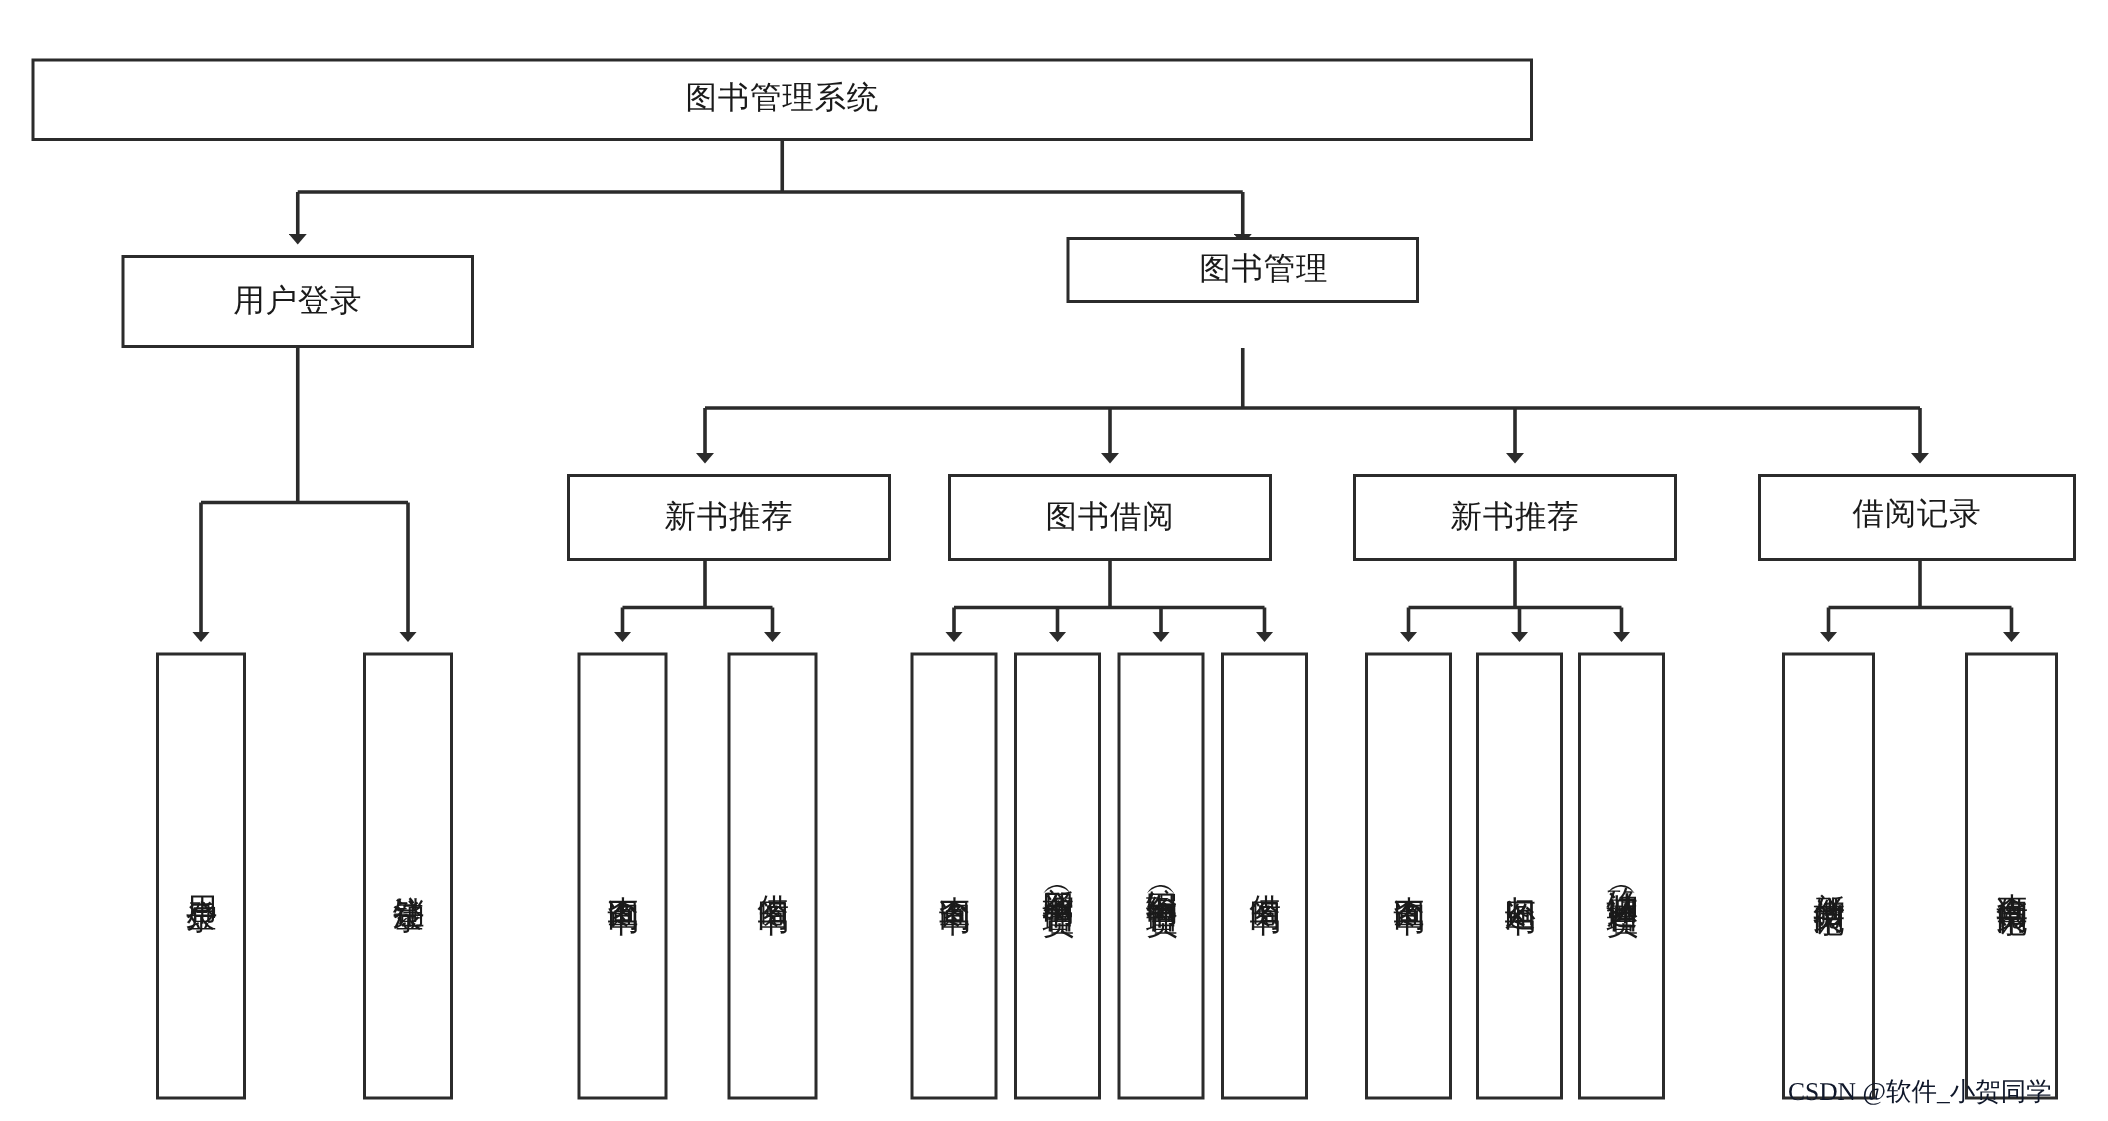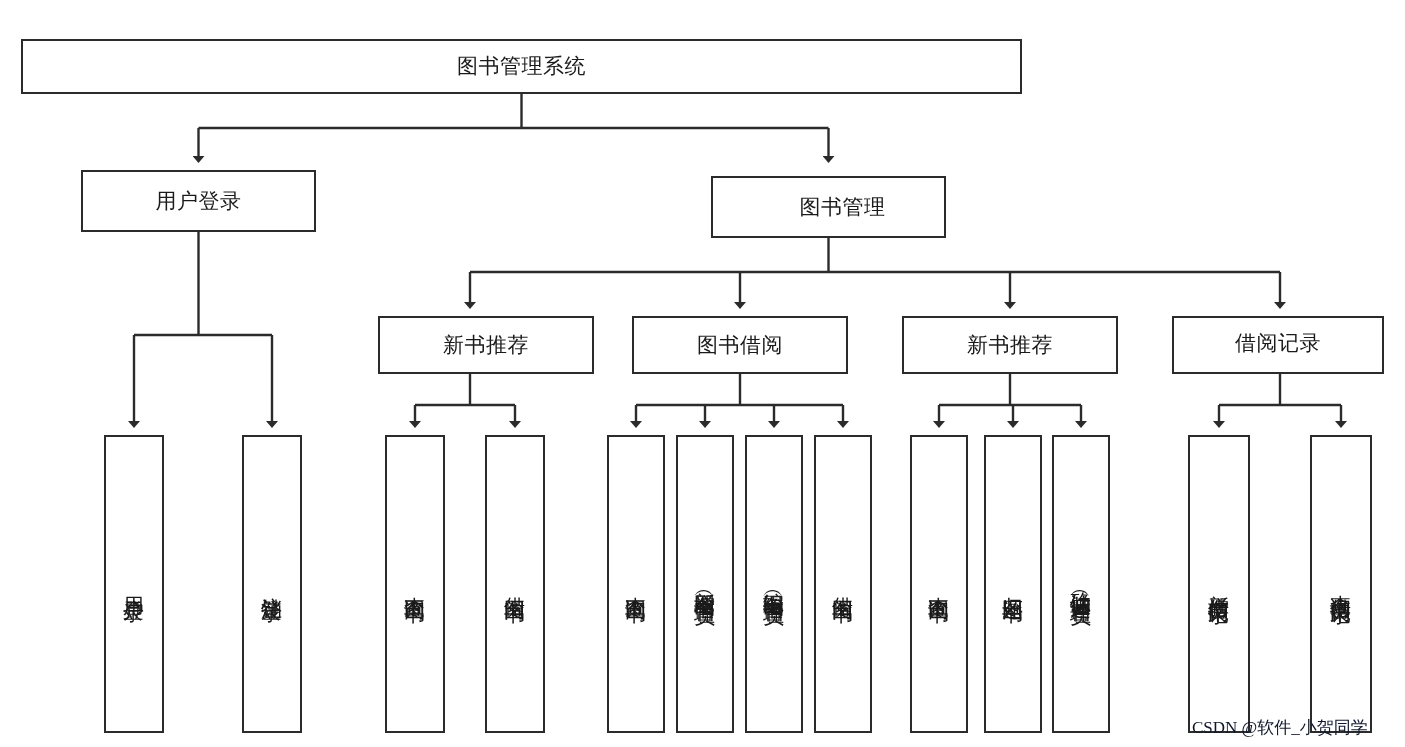--- a/index.html
+++ b/index.html
@@ -113,21 +113,21 @@
       </g>
   </svg>
 
   <div class="node-box horizontal level-1" style="left: 21px; top: 13px; width: 1001px; height: 55px; margin-top: 26px;">
     <span class="node-label">图书管理系统</span>
   </div>
 
   <div class="node-box horizontal level-2" style="left: 81px; top: 170px; width: 235px; height: 62px;">
     <span class="node-label">用户登录</span>
   </div>
-  <div class="node-box horizontal level-2" style="left: 711px; top: 176px; width: 235px; height: 62px; padding-left: 28px;">
+  <div class="node-box horizontal level-2" style="left: 711px; top: 158px; width: 235px; height: 44px; padding-left: 28px;">
     <span class="node-label">图书管理</span>
   </div>
 
   <div class="node-box horizontal level-3" style="left: 378px; top: 316px; width: 216px; height: 58px;">
     <span class="node-label">新书推荐</span>
   </div>
   <div class="node-box horizontal level-3" style="left: 632px; top: 316px; width: 216px; height: 58px;">
     <span class="node-label">图书借阅</span>
   </div>
   <div class="node-box horizontal level-3" style="left: 902px; top: 316px; width: 216px; height: 58px;">

